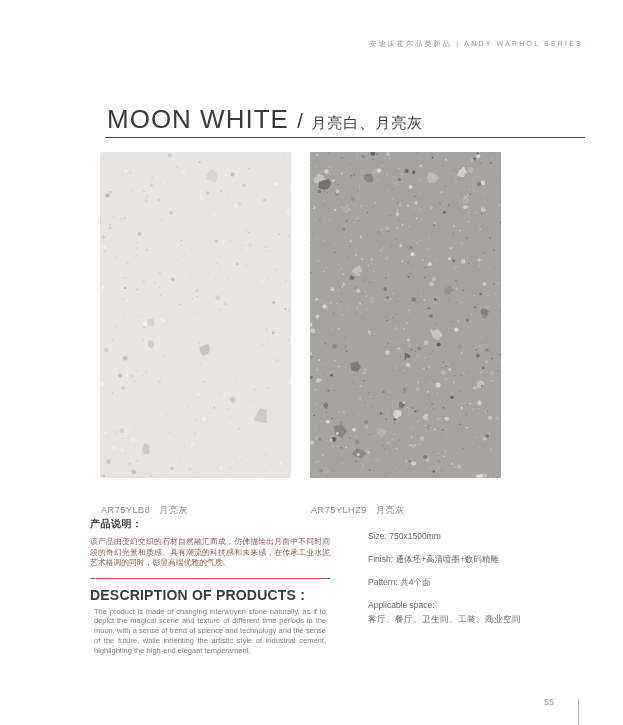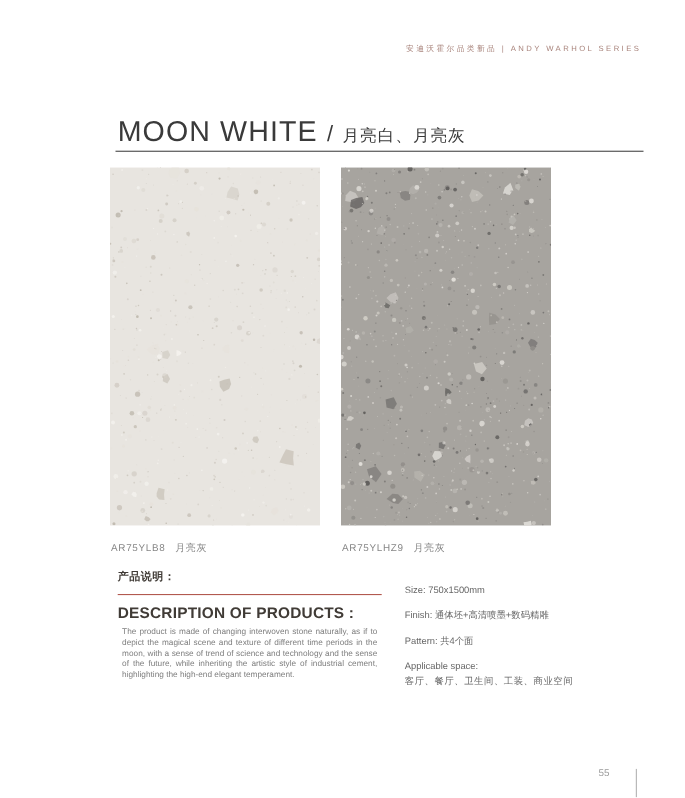--- a/index.html
+++ b/index.html
@@ -19,26 +19,26 @@
   .title-zh{font-size:15px;color:#3a3a3a;letter-spacing:1px;}
   .tagline{position:absolute;top:105px;right:38px;text-align:right;}
   .tagline-zh{font-size:9px;letter-spacing:2.5px;color:#a6736a;}
   .tagline-en{font-size:7px;color:#9a9a9a;margin-top:4px;letter-spacing:0.2px;}
   .title-rule{position:absolute;left:105px;top:137px;width:480px;height:1px;background:#474747;}
   
   .tile{position:absolute;top:152px;width:191px;height:326px;overflow:hidden;}
   .tile svg{display:block;width:100%;height:100%;}
   .tile-left{left:100px;}
   .tile-right{left:310px;}
-  .caption{position:absolute;top:492px;font-size:9px;color:#878787;letter-spacing:0.6px;white-space:nowrap;}
+  .caption{position:absolute;top:504px;font-size:9px;color:#878787;letter-spacing:0.6px;white-space:nowrap;}
   .caption-left{left:101px;}
   .caption-right{left:311px;}
   .caption .caption-name{margin-left:9px;}
   
-  .desc{position:absolute;left:107px;top:517px;width:240px;}
+  .desc{position:absolute;left:90px;top:517px;width:240px;}
   .desc-zh-title{font-size:10px;font-weight:bold;color:#403b36;letter-spacing:0.5px;margin:0 0 6px 0;}
   .desc-zh-body{font-size:7.8px;line-height:10.5px;color:#8d5a53;text-align:justify;margin:0;}
   .desc-rule{height:1px;background:#b2594f;border:0;margin:9px 0 8px 0;width:100%;}
   .desc-en-title{font-size:14px;font-weight:bold;color:#403b36;letter-spacing:0.2px;margin:0 0 4px 0;}
   .desc-en-body{font-size:7.5px;line-height:9.8px;color:#7e7e7e;text-align:justify;margin:4px;}
   
   .specs{position:absolute;left:368px;top:532px;width:200px;font-size:8.5px;color:#666666;}
   .spec-row{margin-bottom:14px;line-height:9px;}
   .spec-value-block{display:block;margin-top:5px;letter-spacing:0.5px;}
   
@@ -1750,20 +1750,21 @@
 
   <div class="caption caption-left">
     <span>AR75YLB8</span><span class="caption-name">月亮灰</span>
   </div>
   <div class="caption caption-right">
     <span>AR75YLHZ9</span><span class="caption-name">月亮灰</span>
   </div>
 
   <div class="desc">
     <div class="desc-zh-title">产品说明：</div>
+    <p class="desc-zh-body">该产品由变幻交织的石材自然融汇而成，仿佛描绘出月面中不同时间段的奇幻光景和质感。具有潮流的科技感和未来感，在传承工业水泥艺术格调的同时，彰显高端优雅的气质。</p>
     <hr class="desc-rule">
     <div class="desc-en-title">DESCRIPTION OF PRODUCTS :</div>
     <p class="desc-en-body">The product is made of changing interwoven stone naturally, as if to depict the magical scene and texture of different time periods in the moon, with a sense of trend of science and technology and the sense of the future, while inheriting the artistic style of industrial cement, highlighting the high-end elegant temperament.</p>
   </div>
 
   <div class="specs">
     <div class="spec-row">
       <span>Size:</span>
       <span>750x1500mm</span>
     </div>

